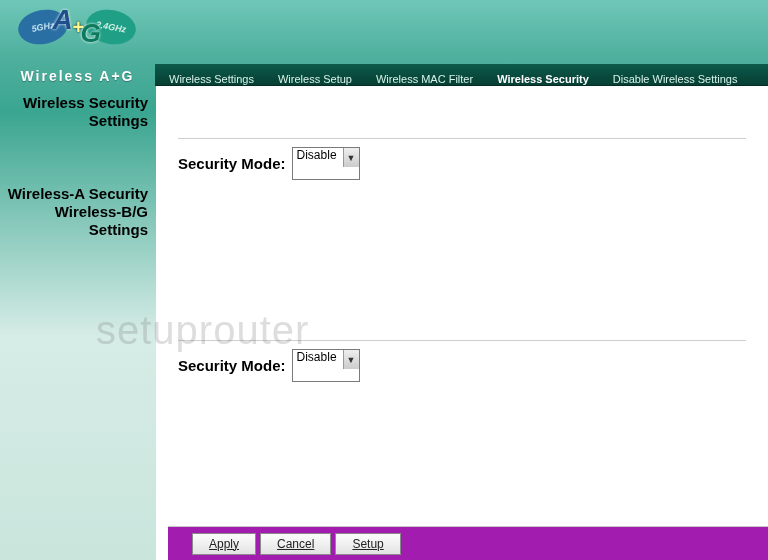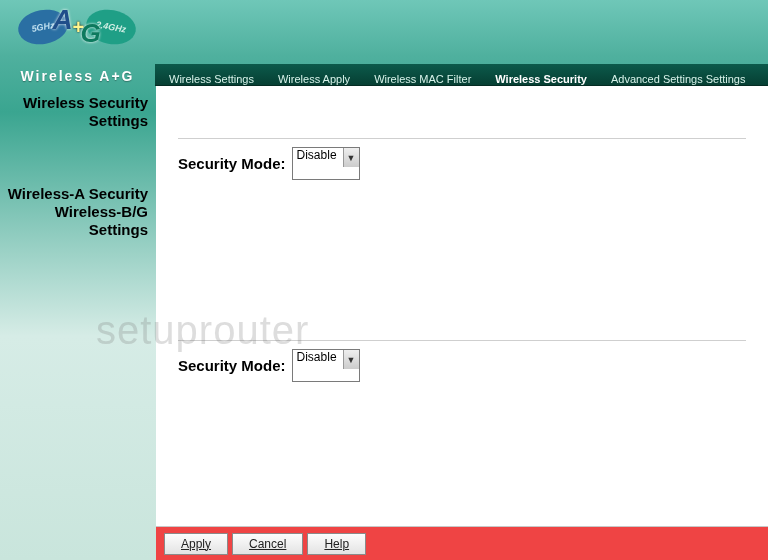--- a/index.html
+++ b/index.html
@@ -44,21 +44,21 @@
 .hr2 { height:1px; background:#cfcfcf; margin-top:160px; }
 
 .row { display:flex; align-items:center; gap:6px; padding-top:8px; }
 .row-label { font-weight:bold; font-size:15px; }
 .select { display:inline-flex; align-items:flex-start; background:#fff; border:1px solid #7a7a7a; height:33px; font-size:12px; cursor:pointer; }
 .select .sval { padding:0 6px 0 4px; min-width:44px; }
 .select .arrow { width:16px; height:19px; background:linear-gradient(180deg,#eee,#ccc); border-left:1px solid #999; display:flex; align-items:center; justify-content:center; font-size:9px; color:#333; }
 
 .watermark { position:absolute; left:-60px; top:222px; font-size:40px; font-weight:400; color:rgba(120,120,120,0.25); letter-spacing:1px; pointer-events:none; z-index:10; user-select:none; }
 
-.footer { position:absolute; bottom:0; left:0; right:0; height:34px; border-top:1px solid #c8c8c8; display:flex; align-items:center; padding-left:8px; gap:4px; background:#ef4444; }
+.footer { position:absolute; bottom:0; left:12px; right:0; height:34px; border-top:1px solid #c8c8c8; display:flex; align-items:center; padding-left:24px; gap:4px; background:#a21caf; }
 .btn { height:22px; padding:0 16px; background:linear-gradient(180deg,#fdfdfd,#e3e3e3); border:1px solid #8a8a8a; font-size:12px; cursor:pointer; text-decoration:underline; color:#222; }
 </style>
 </head>
 <body>
 
 <div class="page">
 
   <div class="header">
     <div class="logo">
       <div class="logo-shape">
@@ -68,24 +68,24 @@
           <span class="A">A</span>
           <span class="plus">+</span>
           <span class="G">G</span>
         </div>
       </div>
       <div class="logo-text">Wireless A+G</div>
     </div>
     <div class="nav-col">
       <div class="subnav">
         <div class="sub">Wireless Settings</div>
-        <div class="sub">Wireless Apply</div>
+        <div class="sub">Wireless Setup</div>
         <div class="sub">Wireless MAC Filter</div>
         <div class="sub active">Wireless Security</div>
-        <div class="sub">Advanced Settings Settings</div>
+        <div class="sub">Disable Wireless Settings</div>
       </div>
     </div>
   </div>
 
   <div class="content">
     <div class="side-col">
       <div class="label-block title">
         <span>Wireless Security</span><br>
         <span>Settings</span>
       </div>
@@ -114,18 +114,18 @@
             <span class="arrow">▼</span>
           </div>
         </div>
       </div>
 
       <div class="watermark">setuprouter</div>
 
       <div class="footer">
         <button class="btn">Apply</button>
         <button class="btn">Cancel</button>
-        <button class="btn">Help</button>
+        <button class="btn">Setup</button>
       </div>
     </div>
   </div>
 
 </div>
 
 </body></html>

